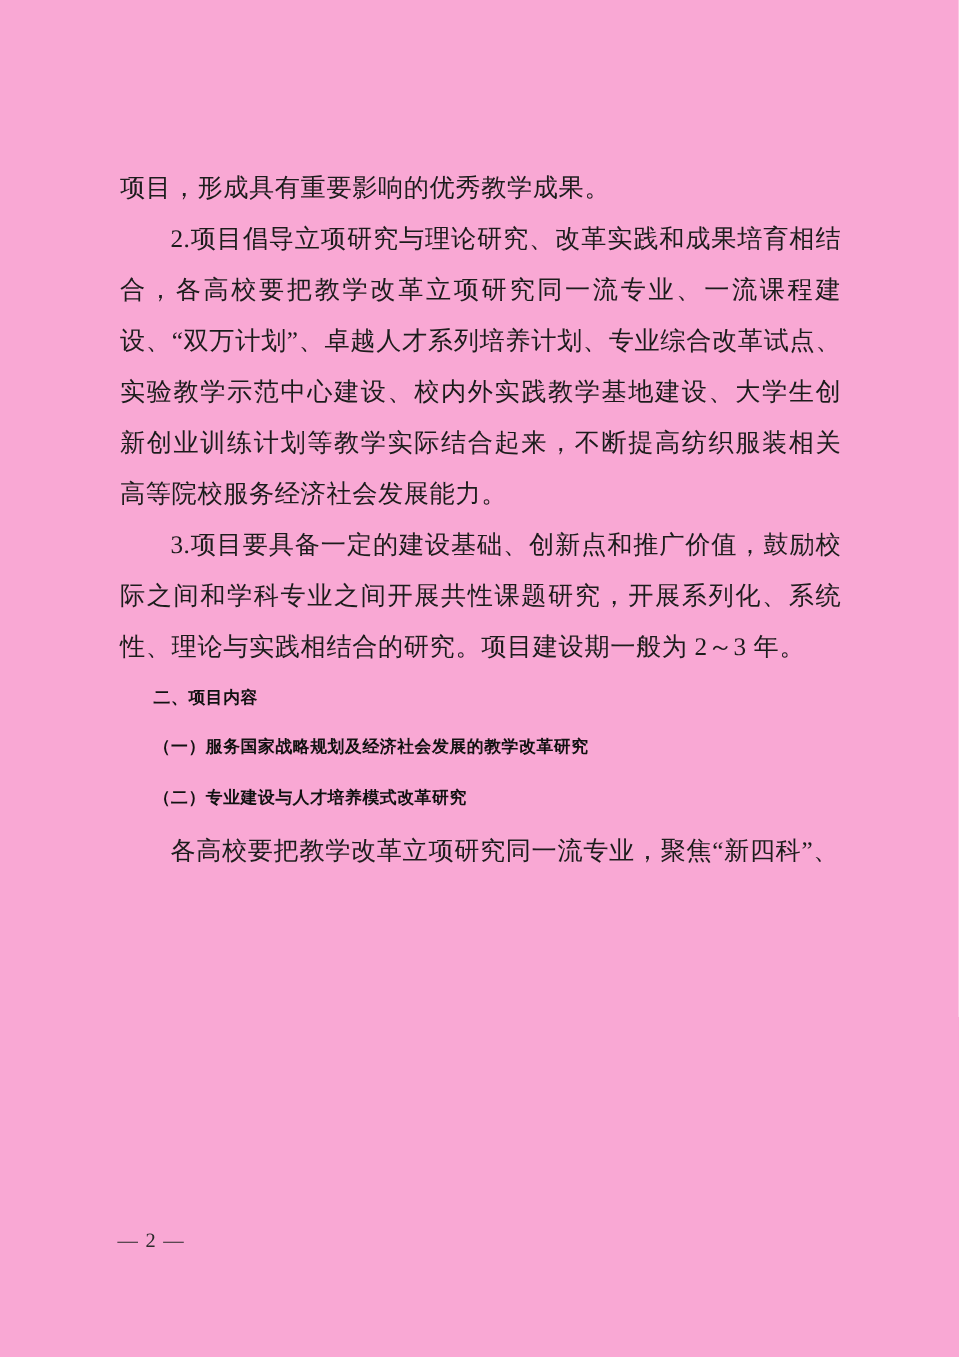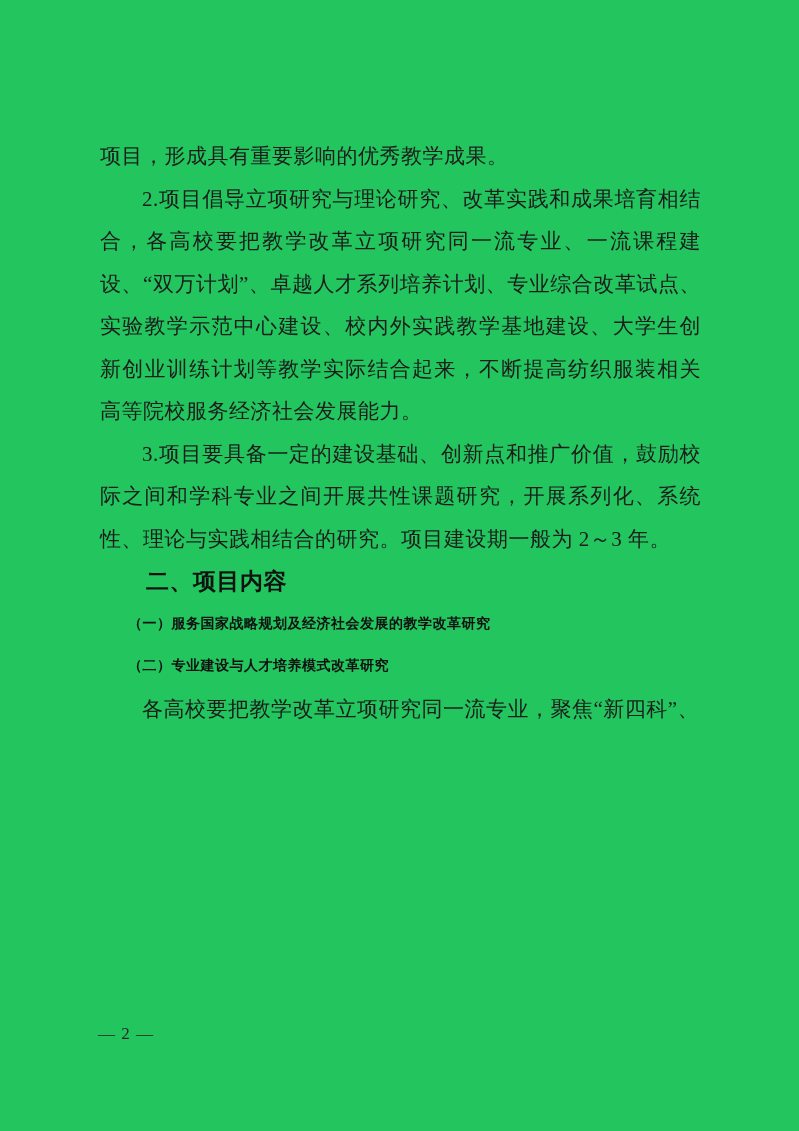--- a/index.html
+++ b/index.html
@@ -4,21 +4,21 @@
 <style>
   html, body {
     margin: 0;
     padding: 0;
     background: #ffffff;
   }
   .page {
     position: relative;
     width: 799px;
     height: 1131px;
-    background: #22c55e;
+    background: #f9a8d4;
     overflow: hidden;
     font-family: "Liberation Serif", "DejaVu Serif", serif;
     color: #1c1c1c;
   }
   .content {
     position: absolute;
     left: 100px;
     top: 135px;
     width: 601px;
   }
@@ -29,21 +29,21 @@
     line-height: 42.5px;
     text-align: justify;
     text-indent: 2em;
     font-weight: normal;
   }
   .para.no-indent {
     text-indent: 0;
   }
   .heading1 {
     margin: 0;
-    font-size: 23px;
+    font-size: 14px;
     letter-spacing: 0.5px;
     line-height: 42.5px;
     text-indent: 2em;
     font-weight: bold;
     font-family: "Liberation Sans", "DejaVu Sans", sans-serif;
     color: #111111;
   }
   .heading2 {
     margin: 0;
     font-size: 14px;

